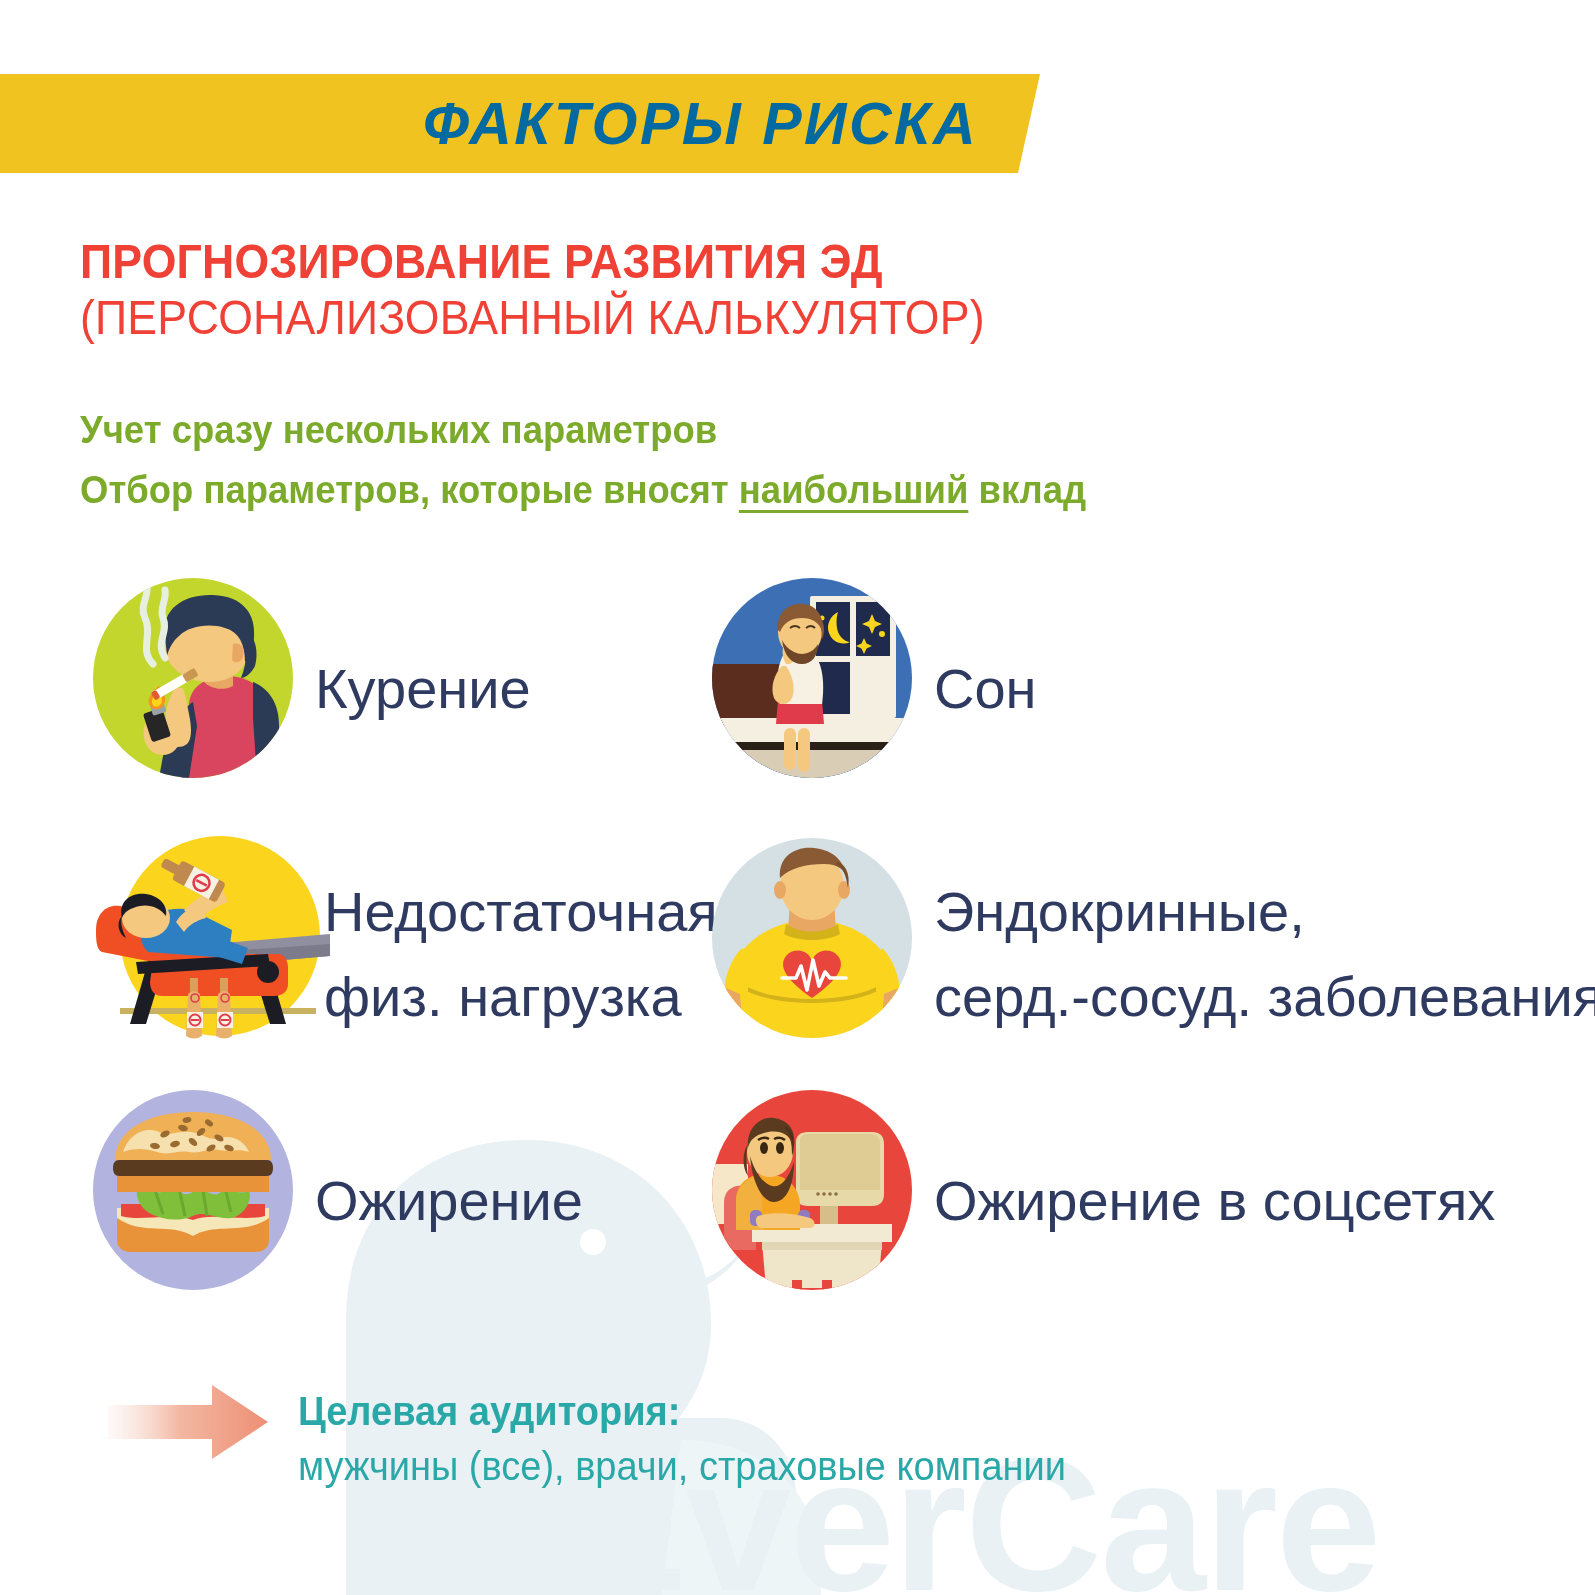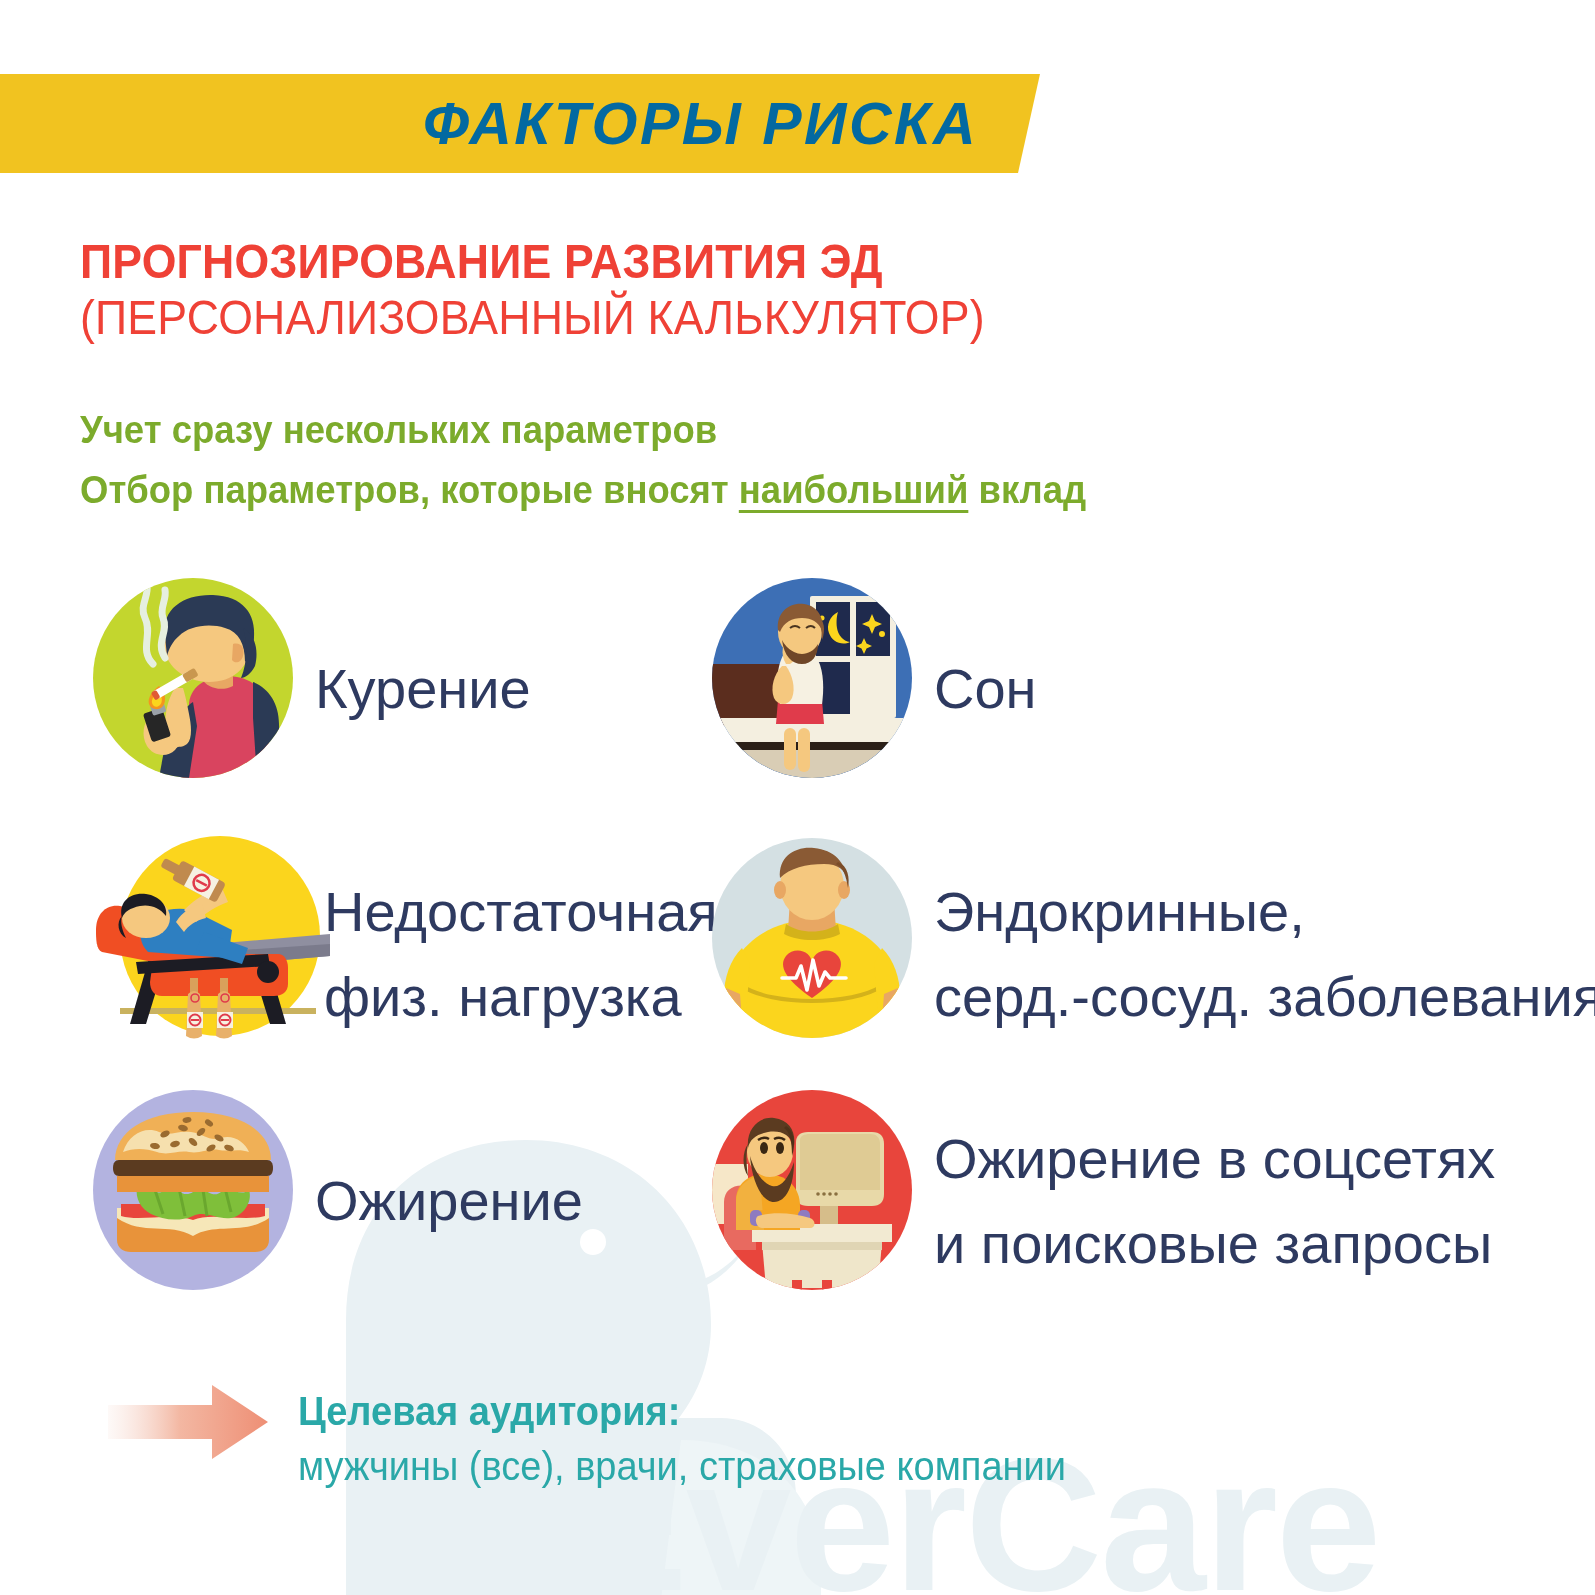--- a/index.html
+++ b/index.html
@@ -555,21 +555,20 @@
           <path d="M46 50 q6 -4 11 -1" stroke="#3a2713" stroke-width="2.5" fill="none"></path>
           <path d="M62 49 q6 -3 11 1" stroke="#3a2713" stroke-width="2.5" fill="none"></path>
 
           <rect x="80" y="190" width="10" height="10" fill="#e8453c"></rect>
           <rect x="110" y="190" width="10" height="10" fill="#e8453c"></rect>
         </g>
       </svg>
     </div>
     <div class="label">
       <div>Ожирение в соцсетях</div>
-      <div>и поисковые запросы</div>
     </div>
   </div>
 
   <div class="arrow-shape">
     <svg viewBox="0 0 160 78" width="160" height="78">
       <defs>
         <linearGradient id="arrGrad" x1="0" y1="0" x2="1" y2="0">
           <stop offset="0%" stop-color="#f6d9cf" stop-opacity="0.15"></stop>
           <stop offset="45%" stop-color="#f3b7a2"></stop>
           <stop offset="100%" stop-color="#ee8f75"></stop>

